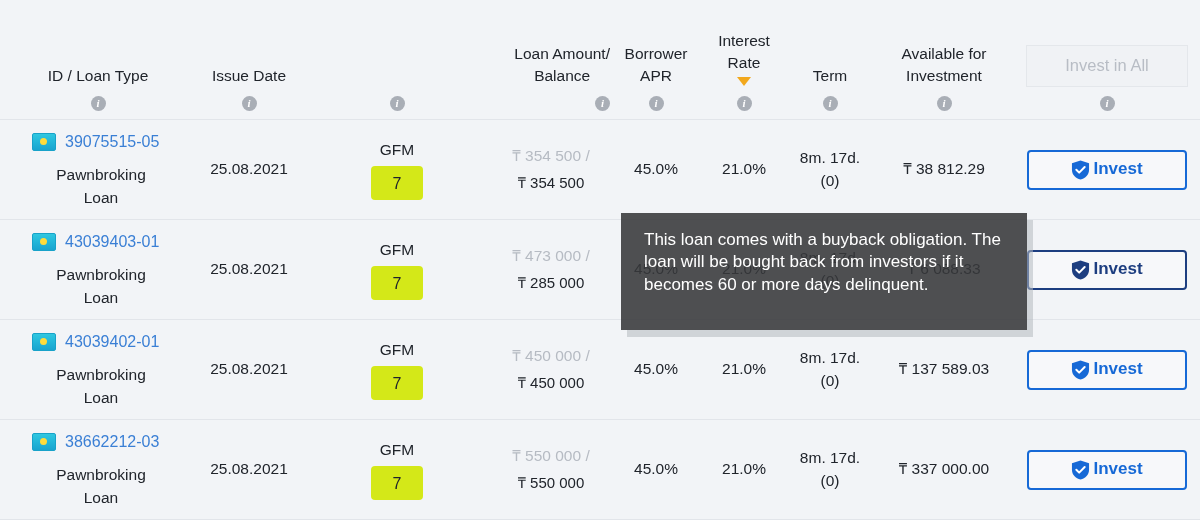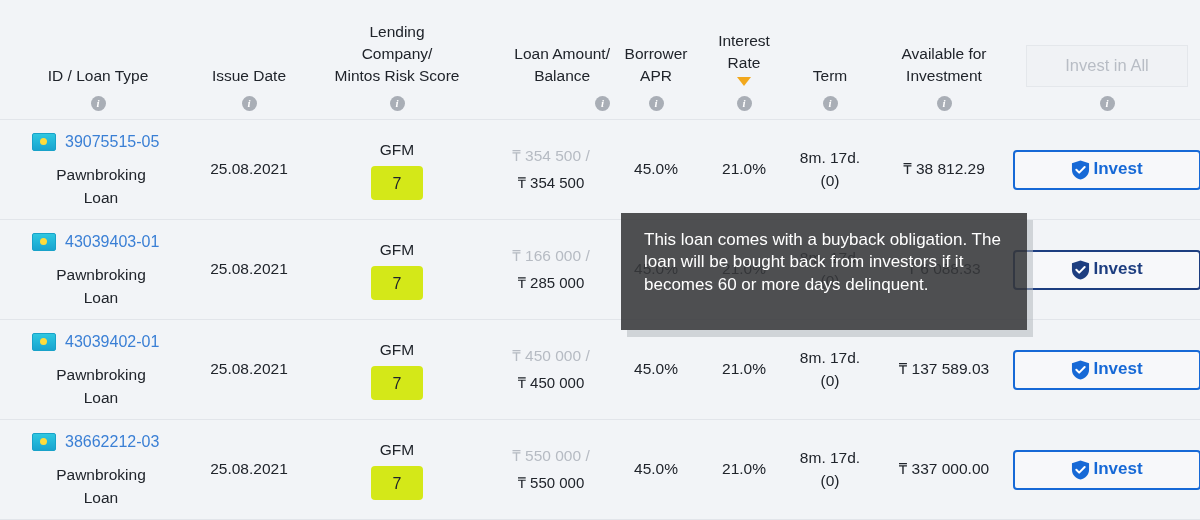--- a/index.html
+++ b/index.html
@@ -195,21 +195,21 @@
     margin-top: 4px;
     font-size: 15px;
     white-space: nowrap;
   }
 
   .term-main { white-space: nowrap; }
   .term-sub  { white-space: nowrap; }
   .avail-val { white-space: nowrap; }
 
   .invest-btn {
-    width: 188px;
+    width: 160px;
     height: 40px;
     border: 2px solid #1669d6;
     border-radius: 4px;
     background: #f7f8fa;
     color: #1669d6;
     font-size: 17px;
     font-weight: bold;
     display: flex;
     align-items: center;
     justify-content: center;
@@ -260,25 +260,20 @@
     </div>
 
     <div class="th c-issue">
       <div class="label-lines">
         <span>Issue Date</span>
       </div>
       <span class="info-dot">i</span>
     </div>
 
     <div class="th c-company">
-      <div class="label-lines">
-        <span>Lending</span>
-        <span>Company/</span>
-        <span>Mintos Risk Score</span>
-      </div>
       <span class="info-dot">i</span>
     </div>
 
     <div class="th c-amount">
       <div class="label-lines">
         <span>Loan Amount/</span>
         <span>Balance</span>
       </div>
       <span class="info-dot">i</span>
     </div>
@@ -376,21 +371,21 @@
         <span>Pawnbroking</span>
         <span class="lt2">Loan</span>
       </div>
     </div>
     <div class="td c-issue">25.08.2021</div>
     <div class="td c-company">
       <span class="company-name">GFM</span>
       <span class="risk-badge">7</span>
     </div>
     <div class="td c-amount">
-      <span class="amt-top">₸ 166 000 /</span>
+      <span class="amt-top">₸ 473 000 /</span>
       <span class="amt-bot">₸ 285 000</span>
     </div>
     <div class="td c-apr">45.0%</div>
     <div class="td c-rate">21.0%</div>
     <div class="td c-term">
       <span class="term-main">8m. 17d.</span>
       <span class="term-sub">(0)</span>
     </div>
     <div class="td c-avail">
       <span class="avail-val">₸ 6 088.33</span>

